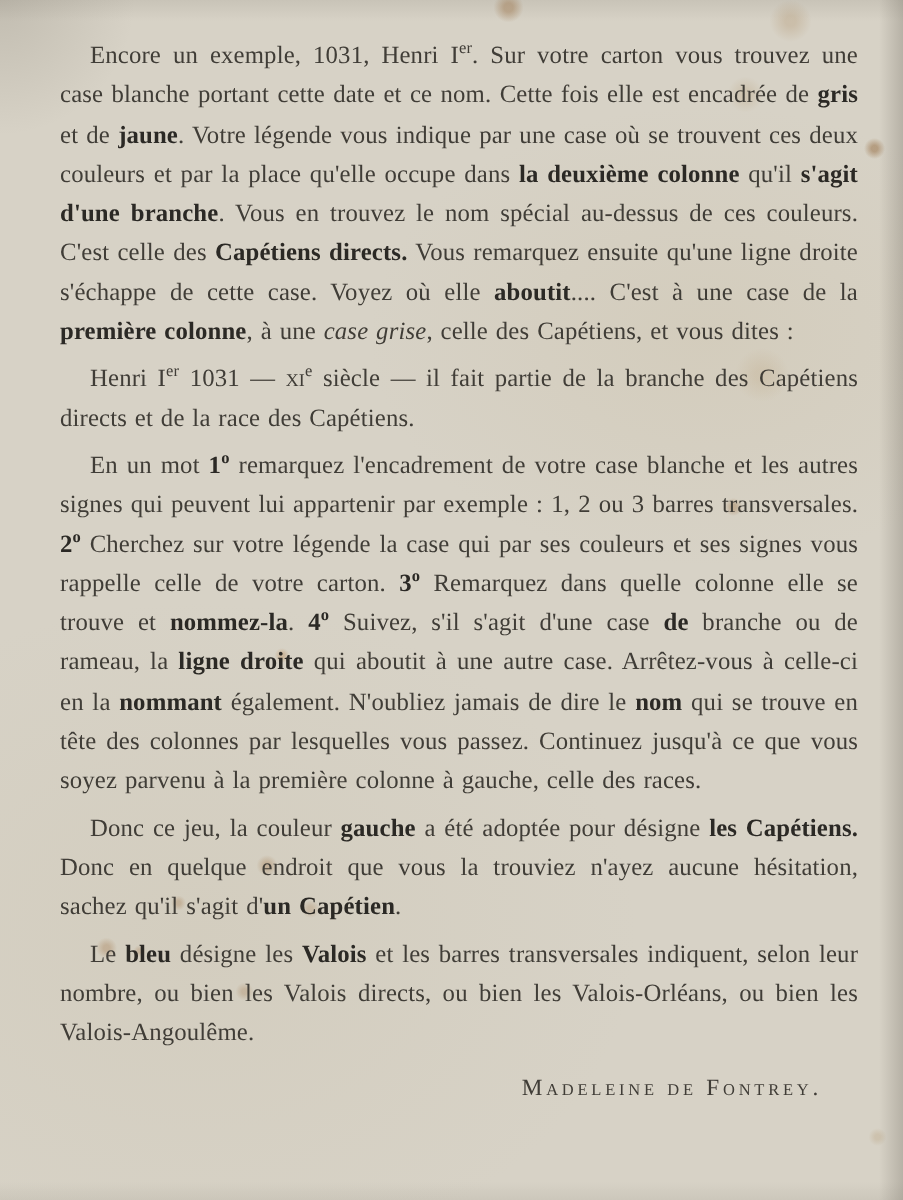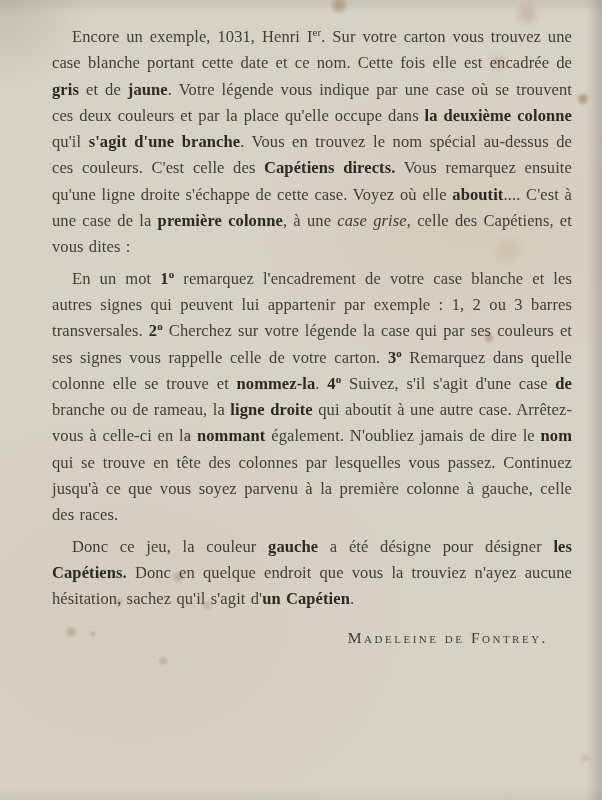--- a/index.html
+++ b/index.html
@@ -47,21 +47,21 @@
       radial-gradient(circle 6px  at 585px 758px,rgba(165,130,80,.20) 30%, rgba(165,130,80,0) 100%),
       radial-gradient(circle 90px at 0px 0px,    rgba(118,112,100,.22),    rgba(118,112,100,0) 100%),
       linear-gradient(to left,   rgba(108,102,92,.30), rgba(108,102,92,0) 16px),
       linear-gradient(to bottom, rgba(125,120,108,.16), rgba(125,120,108,0) 14px),
       linear-gradient(to top,    rgba(125,120,108,.12), rgba(125,120,108,0) 12px),
       radial-gradient(ellipse 320px 220px at 78% 28%, rgba(198,184,154,.22), rgba(198,184,154,0) 70%),
       radial-gradient(ellipse 420px 320px at 22% 78%, rgba(193,183,158,.18), rgba(193,183,158,0) 70%);
   }
   .text-block {
     position: absolute;
-    left: 52px;
+    left: 40px;
     right: 30px;
     top: 24px;
   }
   p.para {
     margin: 0 0 5px 0;
     font-size: 16.5px;
     line-height: 26.3px;
     text-align: justify;
     text-indent: 20px;
     letter-spacing: 0.1px;
@@ -97,18 +97,20 @@
   }
 </style>
 </head>
 <body>
 
 <div class="paper">
   <div class="stains"></div>
   <div class="text-block">
     <div>
         <p class="para"><span class="seg-n">Encore un exemple, 1031, Henri I</span><span class="seg-sup">er</span><span class="seg-n">. Sur votre carton vous trouvez une case blanche portant cette date et ce nom. Cette fois elle est encadrée de </span><span class="seg-b">gris</span><span class="seg-n"> et de </span><span class="seg-b">jaune</span><span class="seg-n">. Votre légende vous indique par une case où se trouvent ces deux couleurs et par la place qu'elle occupe dans </span><span class="seg-b">la deuxième colonne</span><span class="seg-n"> qu'il </span><span class="seg-b">s'agit d'une branche</span><span class="seg-n">. Vous en trouvez le nom spécial au-dessus de ces couleurs. C'est celle des </span><span class="seg-b">Capétiens directs.</span><span class="seg-n"> Vous remarquez ensuite qu'une ligne droite s'échappe de cette case. Voyez où elle </span><span class="seg-b">aboutit</span><span class="seg-n">.... C'est à une case de la </span><span class="seg-b">première colonne</span><span class="seg-n">, à une </span><span class="seg-i">case grise</span><span class="seg-n">, celle des Capétiens, et vous dites :</span></p>
+        <p class="para"><span class="seg-n">Henri I</span><span class="seg-sup">er</span><span class="seg-n"> 1031 — </span><span class="seg-sc">xi</span><span class="seg-sup">e</span><span class="seg-n"> siècle — il fait partie de la branche des Capétiens directs et de la race des Capétiens.</span></p>
         <p class="para"><span class="seg-n">En un mot </span><span class="seg-b">1</span><span class="seg-bsup">o</span><span class="seg-n"> remarquez l'encadrement de votre case blanche et les autres signes qui peuvent lui appartenir par exemple : 1, 2 ou 3 barres transversales. </span><span class="seg-b">2</span><span class="seg-bsup">o</span><span class="seg-n"> Cherchez sur votre légende la case qui par ses couleurs et ses signes vous rappelle celle de votre carton. </span><span class="seg-b">3</span><span class="seg-bsup">o</span><span class="seg-n"> Remarquez dans quelle colonne elle se trouve et </span><span class="seg-b">nommez-la</span><span class="seg-n">. </span><span class="seg-b">4</span><span class="seg-bsup">o</span><span class="seg-n"> Suivez, s'il s'agit d'une case </span><span class="seg-b">de</span><span class="seg-n"> branche ou de rameau, la </span><span class="seg-b">ligne droite</span><span class="seg-n"> qui aboutit à une autre case. Arrêtez-vous à celle-ci en la </span><span class="seg-b">nommant</span><span class="seg-n"> également. N'oubliez jamais de dire le </span><span class="seg-b">nom</span><span class="seg-n"> qui se trouve en tête des colonnes par lesquelles vous passez. Continuez jusqu'à ce que vous soyez parvenu à la première colonne à gauche, celle des races.</span></p>
-        <p class="para"><span class="seg-n">Donc ce jeu, la couleur </span><span class="seg-b">gauche</span><span class="seg-n"> a été désigne pour désigner </span><span class="seg-b">les Capétiens.</span><span class="seg-n"> Donc en quelque endroit que vous la trouviez n'ayez aucune hésitation, sachez qu'il s'agit d'</span><span class="seg-b">un Capétien</span><span class="seg-n">.</span></p>
+        <p class="para"><span class="seg-n">Donc ce jeu, la couleur </span><span class="seg-b">gauche</span><span class="seg-n"> a été adoptée pour désigne </span><span class="seg-b">les Capétiens.</span><span class="seg-n"> Donc en quelque endroit que vous la trouviez n'ayez aucune hésitation, sachez qu'il s'agit d'</span><span class="seg-b">un Capétien</span><span class="seg-n">.</span></p>
+        <p class="para"><span class="seg-n">Le </span><span class="seg-b">bleu</span><span class="seg-n"> désigne les </span><span class="seg-b">Valois</span><span class="seg-n"> et les barres transversales indiquent, selon leur nombre, ou bien les Valois directs, ou bien les Valois-Orléans, ou bien les Valois-Angoulême.</span></p>
       </div>
     <div class="signature">Madeleine de Fontrey.</div>
   </div>
 </div>
 
 </body></html>

